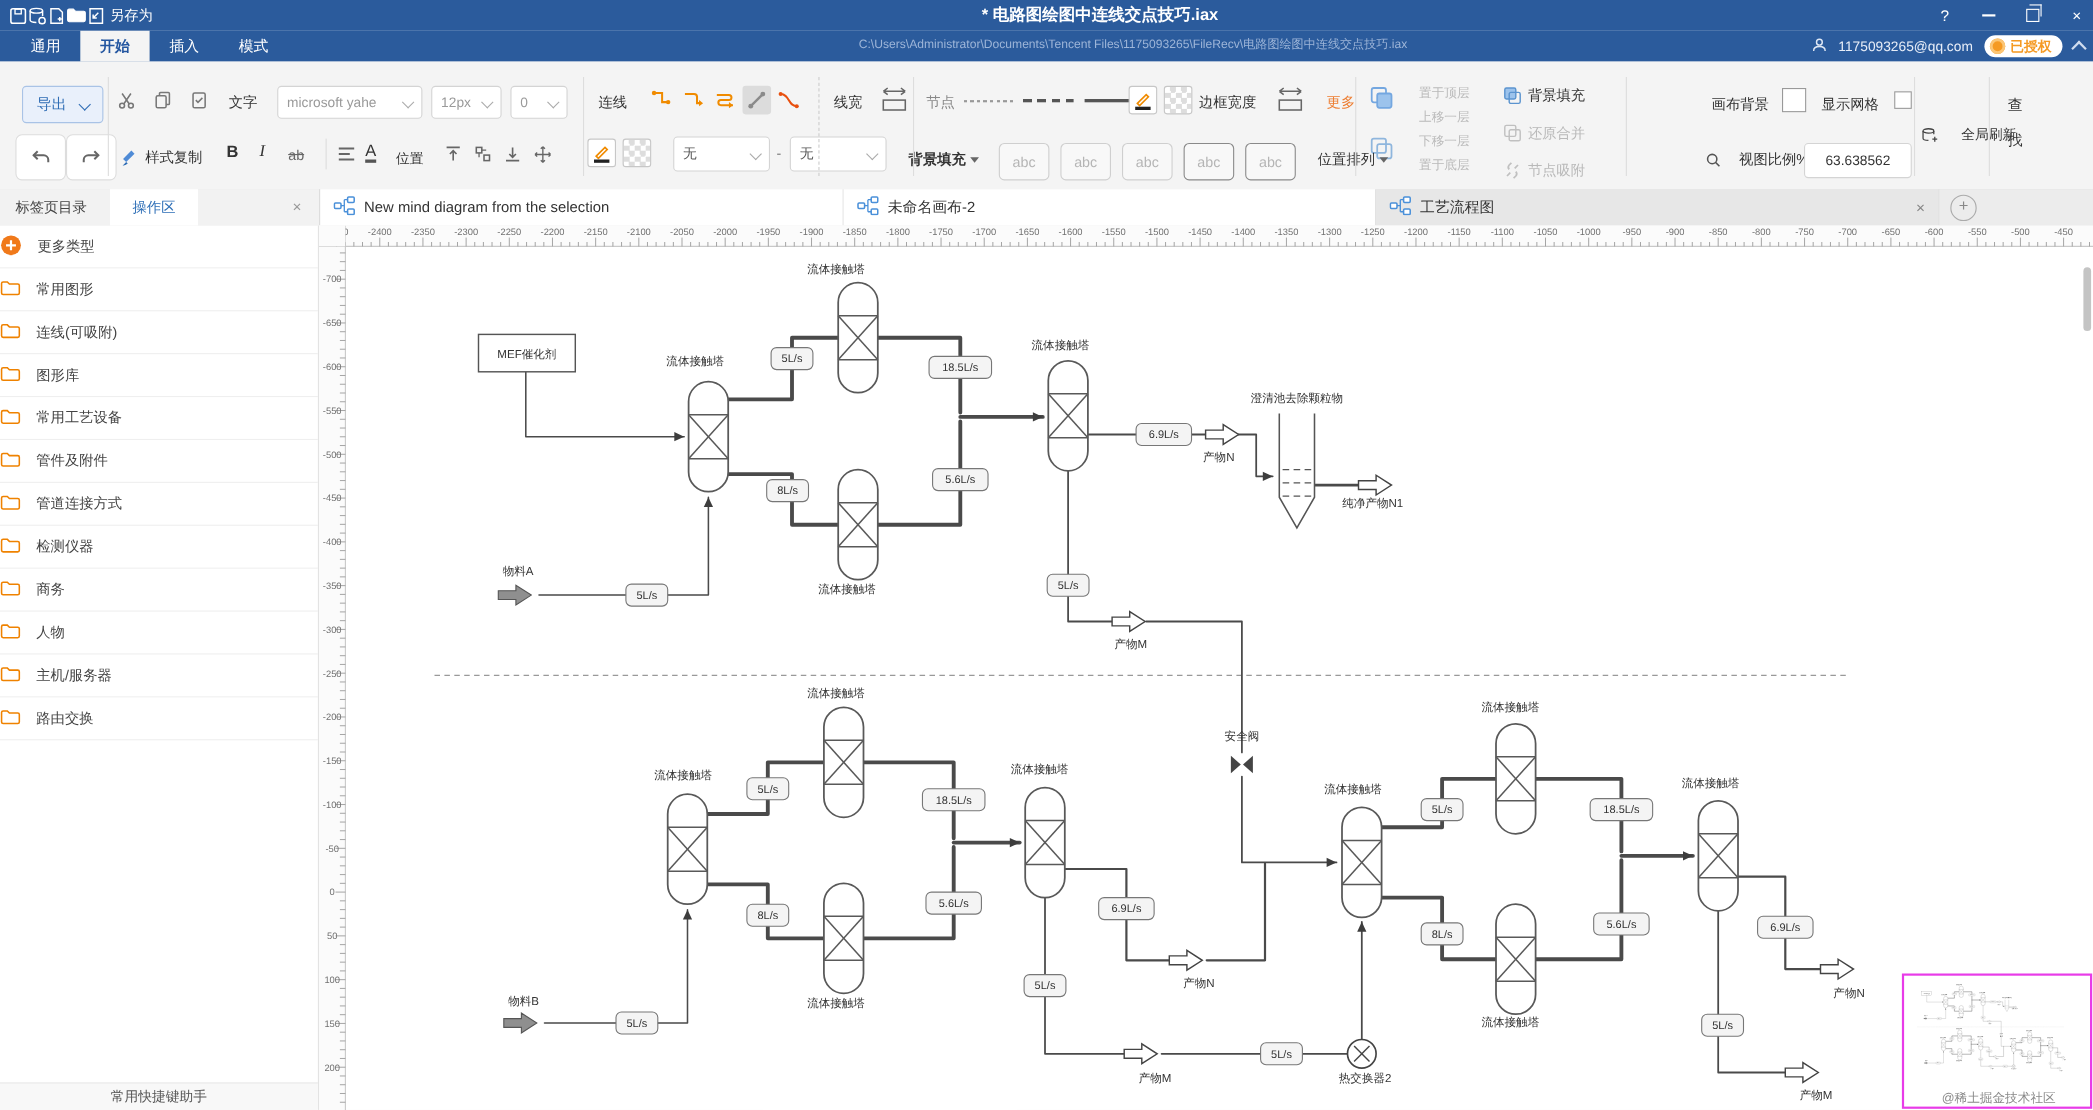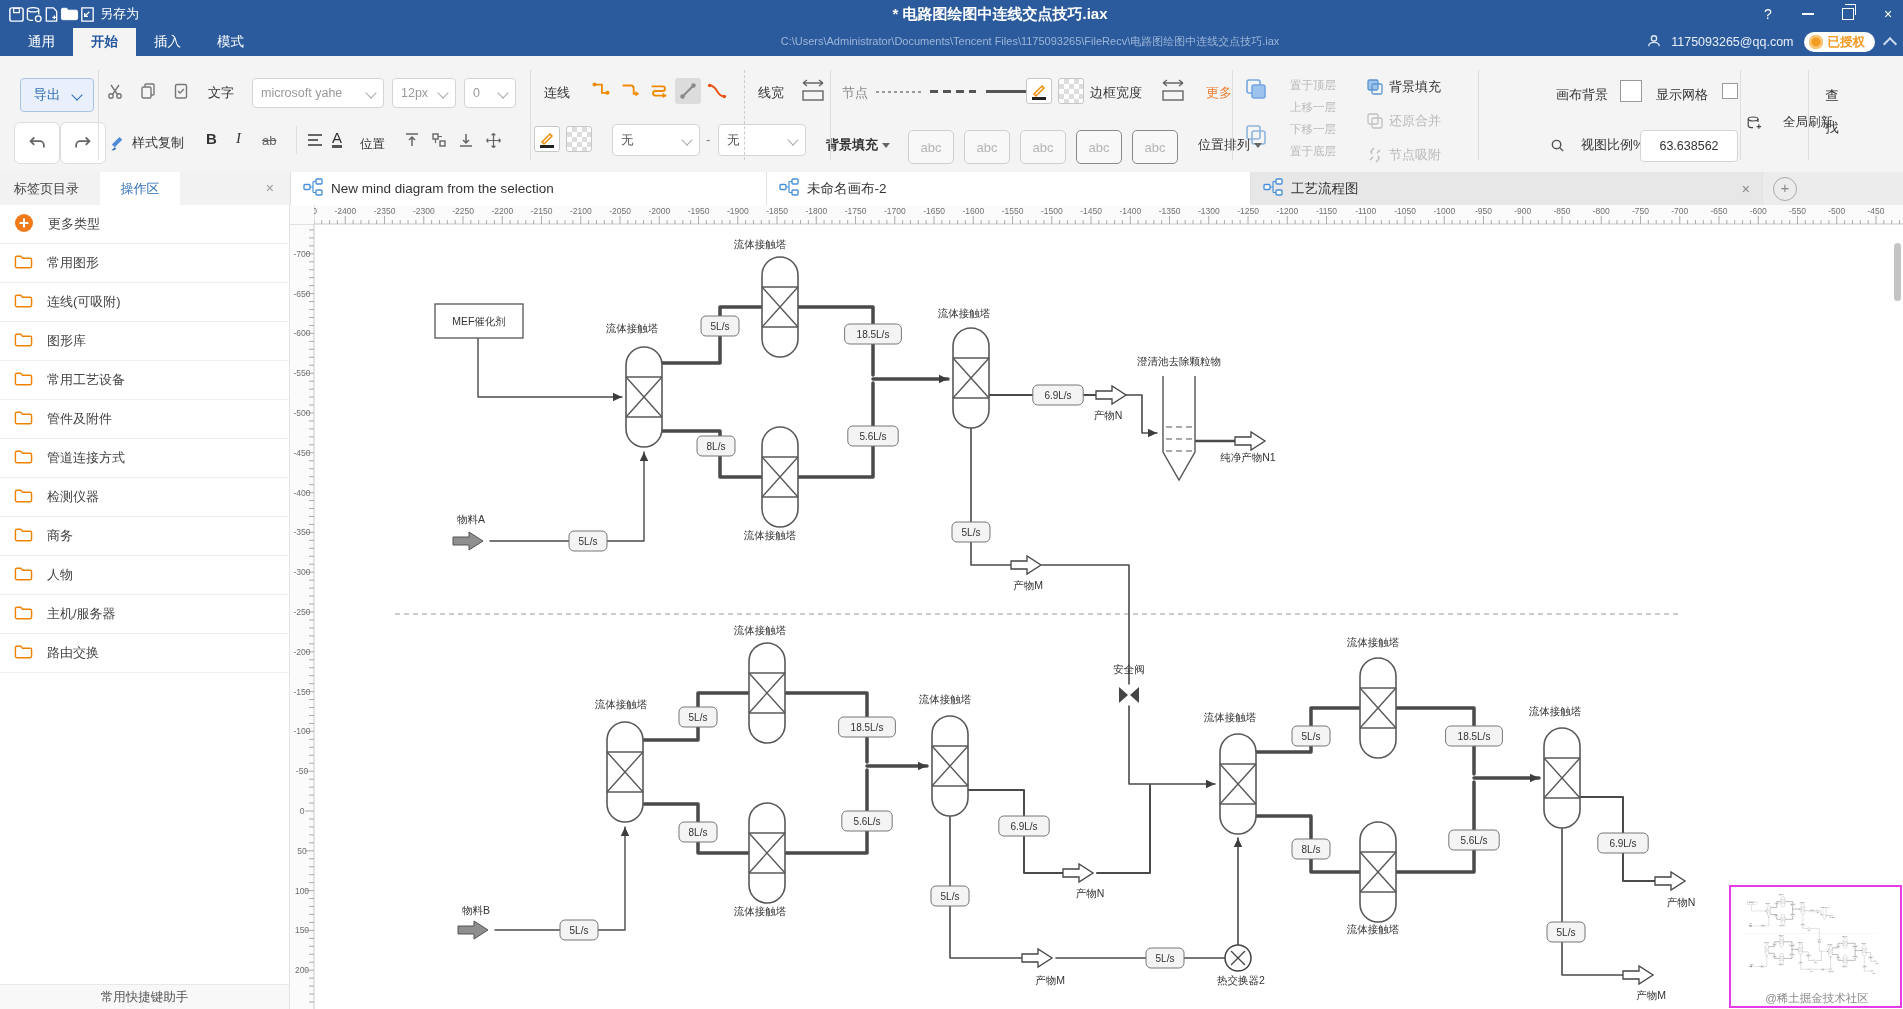--- a/index.html
+++ b/index.html
@@ -67,21 +67,21 @@
   .pclose{position:absolute;right:16px;top:0;line-height:33px;color:#999;font-size:14px;}
   .dtabs{display:flex;height:33px;}
   .dtab{height:33px;display:flex;align-items:center;gap:8px;padding:0 12px;box-sizing:border-box;
         font-size:13.5px;color:#333;background:#fff;border-right:1px solid #e2e2e2;}
   .dtab.active{background:#e7e7e7;}
   .dtab .x{margin-left:auto;color:#888;font-size:14px;}
   .addtab{width:22px;height:22px;border:1px solid #aaa;border-radius:50%;color:#888;font-size:15px;line-height:20px;
           text-align:center;margin:5px 0 0 10px;}
   
   .sidebar{position:absolute;left:0;top:205px;bottom:0;width:290px;background:#fff;border-right:1px solid #e3e3e3;box-sizing:border-box;}
-  .sitem{height:38px;display:flex;align-items:center;gap:14px;padding-left:14px;border-bottom:1px solid #efefef;font-size:13px;color:#444;}
+  .sitem{height:38px;display:flex;align-items:center;gap:14px;border-bottom:1px solid #efefef;font-size:13px;color:#444;}
   .sfoot{position:absolute;left:0;bottom:0;width:100%;height:24px;line-height:24px;text-align:center;
          font-size:12.5px;color:#555;background:#f8f8f8;border-top:1px solid #e8e8e8;}
   
   .canvas{position:absolute;left:290px;top:205px;right:0;bottom:0;background:#fff;overflow:hidden;}
   svg text{font-family:"Liberation Sans","DejaVu Sans",sans-serif;}
 </style>
 </head>
 <body>
 
 <div class="app">

